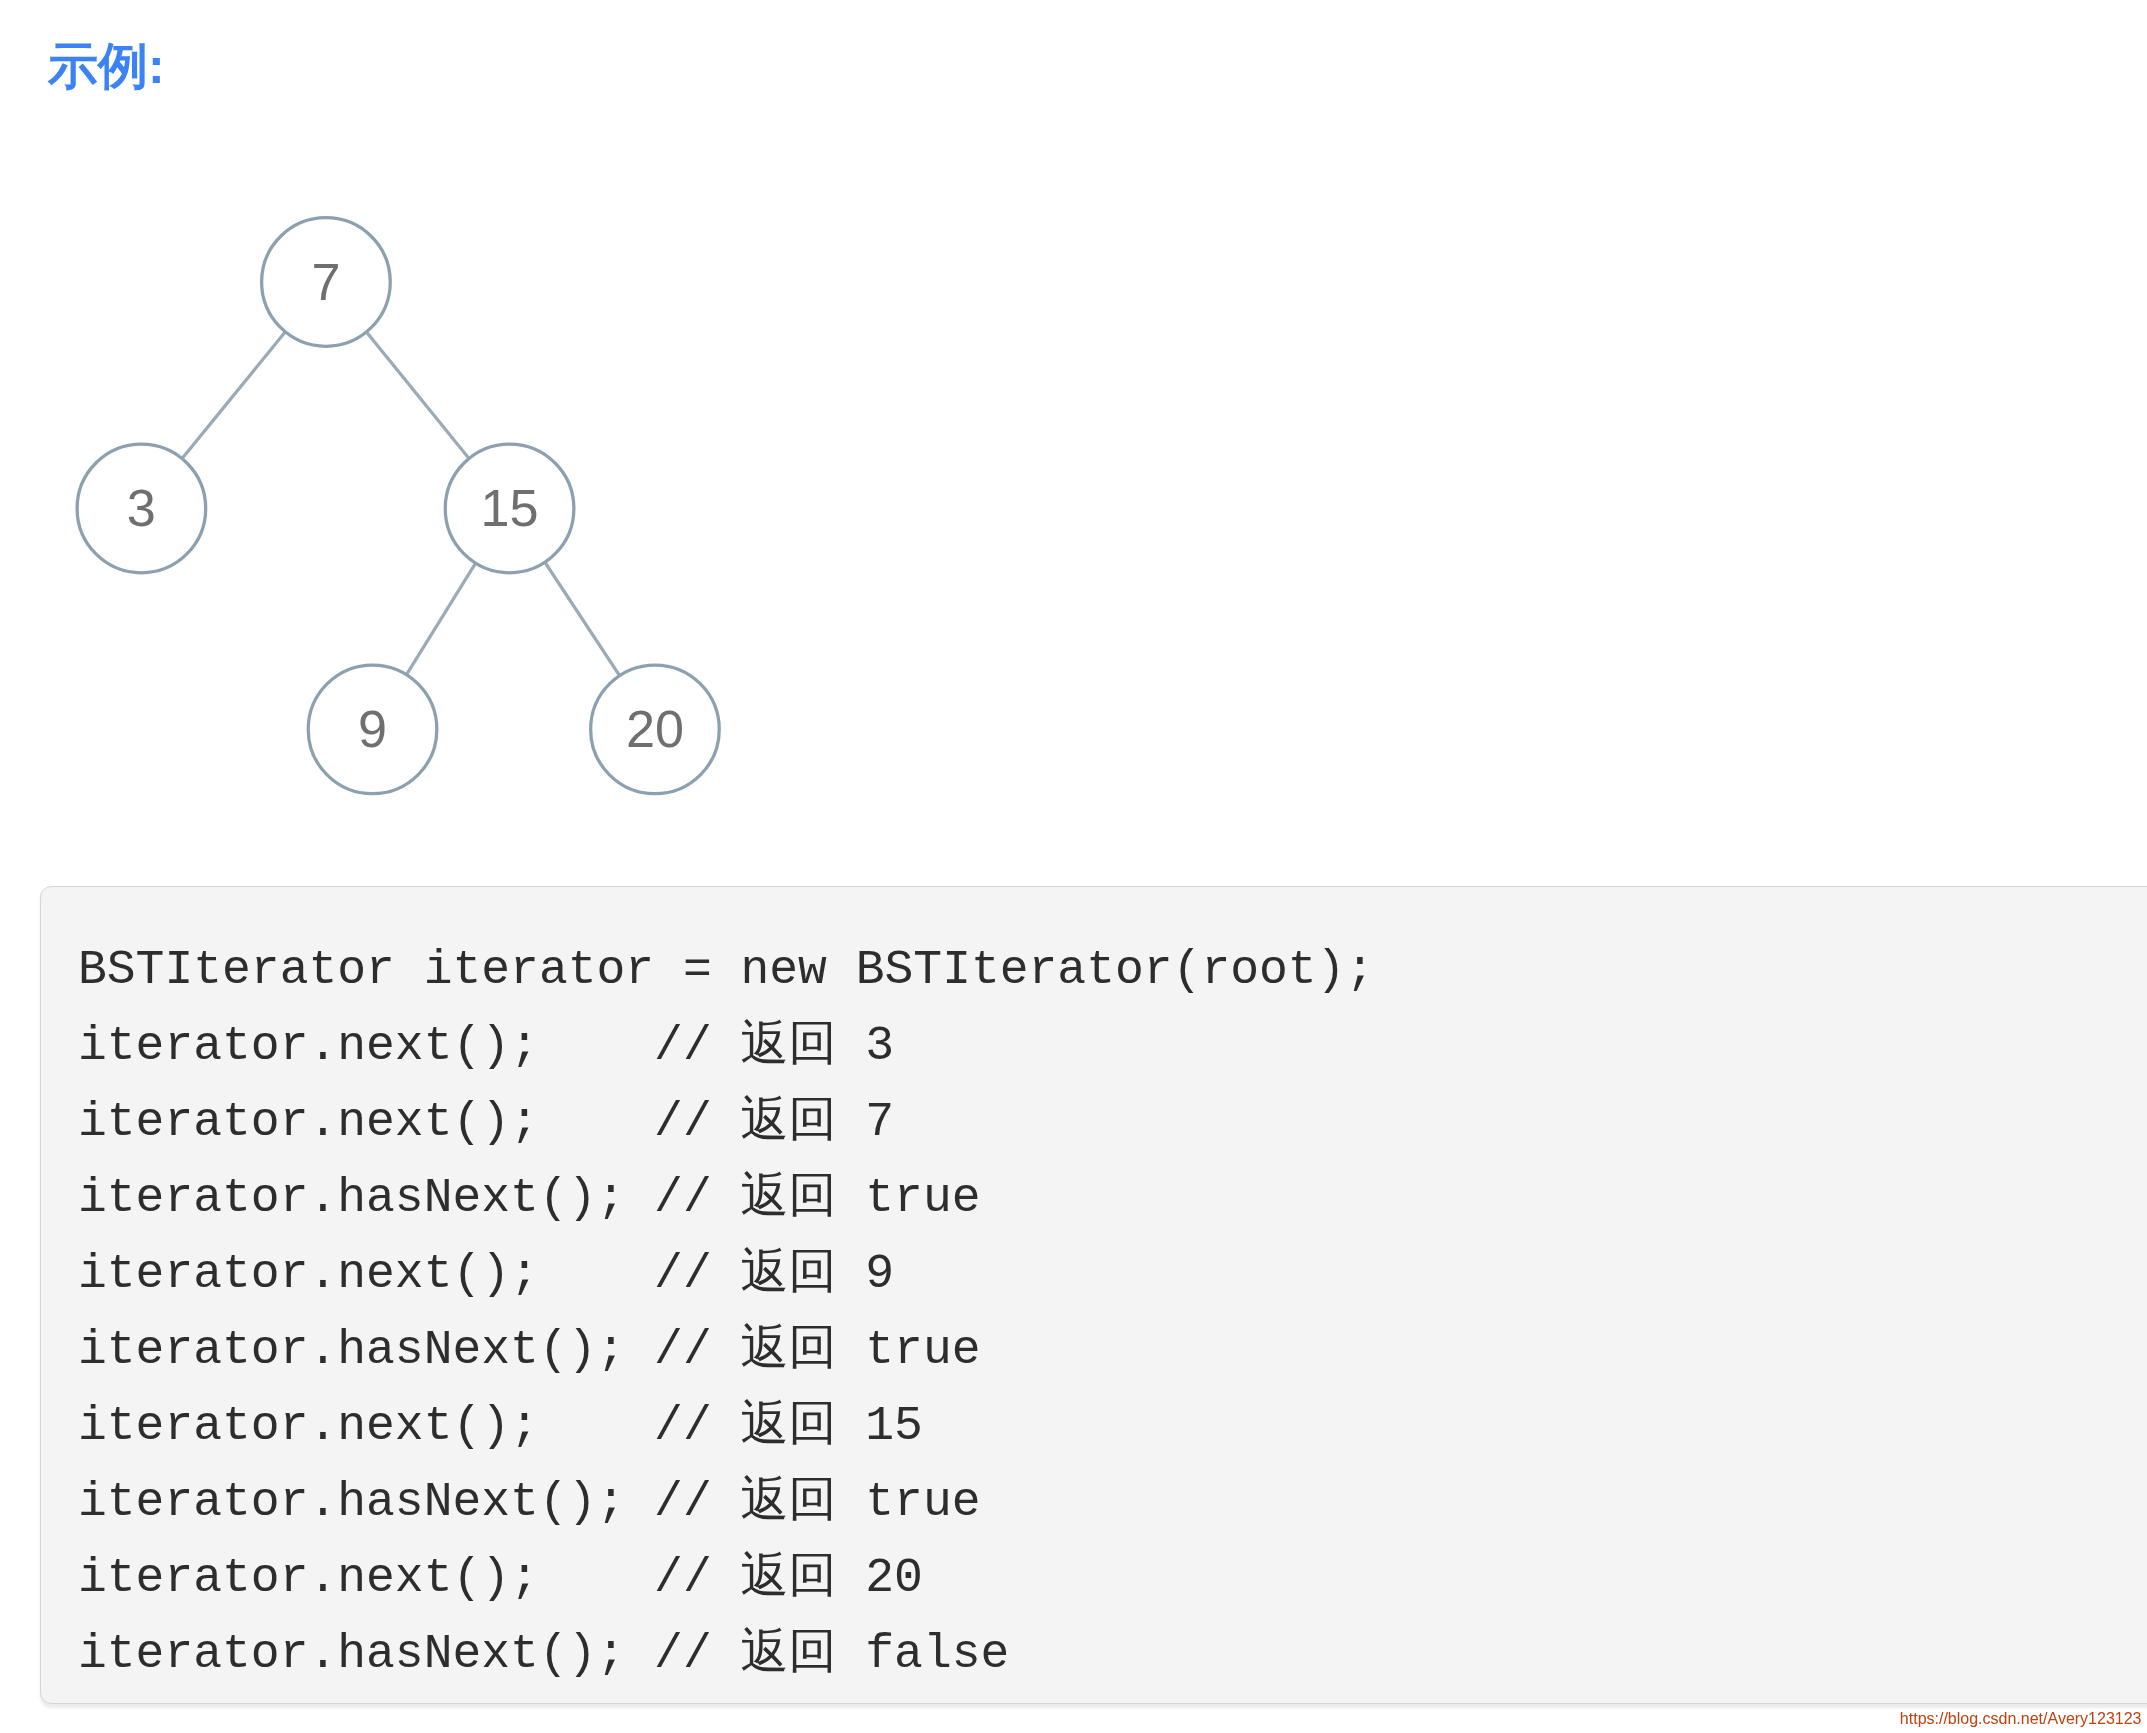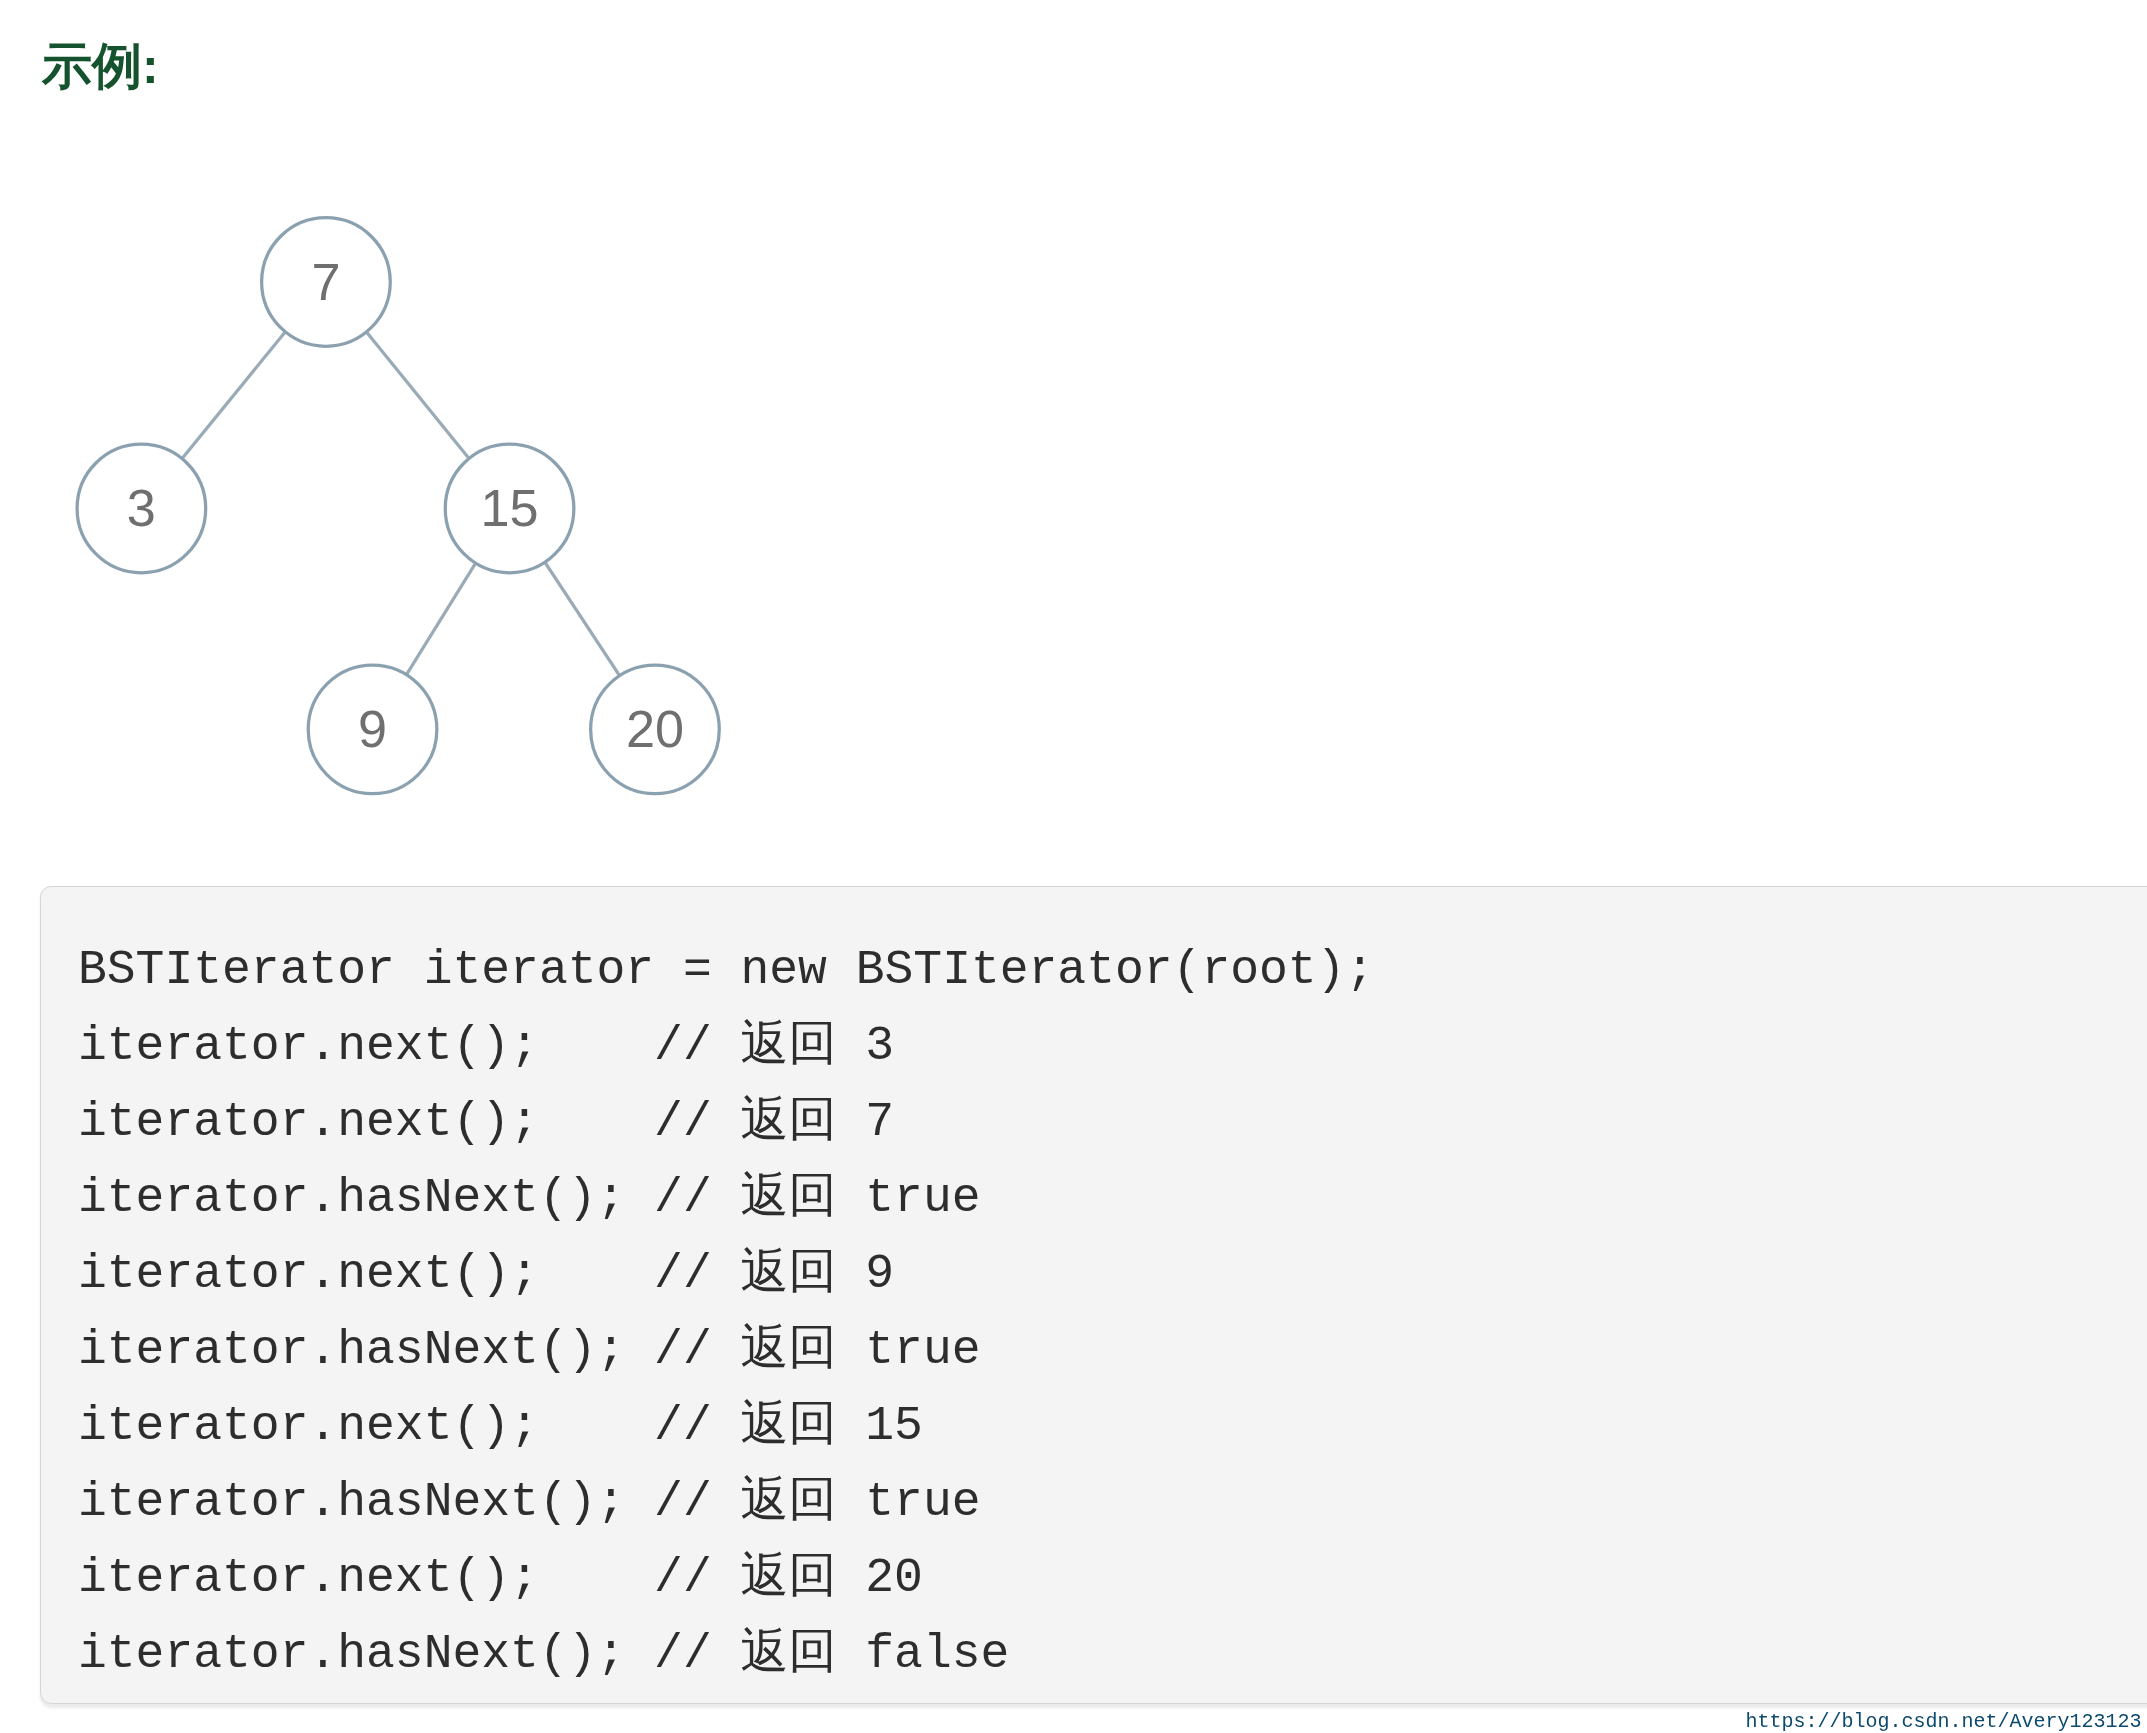--- a/index.html
+++ b/index.html
@@ -9,27 +9,27 @@
   }
   body {
     position: relative;
     width: 2148px;
     height: 1734px;
     overflow: hidden;
     font-family: "Liberation Sans", sans-serif;
   }
   .heading {
     position: absolute;
-    left: 42px;
+    left: 48px;
     top: 41px;
     margin: 0;
     font-size: 50px;
     line-height: 1;
     font-weight: bold;
-    color: #14532d;
+    color: #3b82f6;
     font-family: "Liberation Sans", sans-serif;
   }
   .tree {
     position: absolute;
     left: 37px;
     top: 168px;
   }
   .code {
     position: absolute;
     left: 40px;
@@ -51,23 +51,23 @@
     overflow: hidden;
   }
   .code .code-line {
     height: 76px;
     font-family: Liberation Mono, monospace;
   }
   .watermark {
     position: absolute;
     top: 1710px;
     right: 6.5px;
-    font-size: 20px;
-    color: #0c4a6e;
-    font-family: Liberation Mono, monospace;
+    font-size: 16px;
+    color: #c2410c;
+    font-family: Liberation Sans, sans-serif;
   }
 </style>
 </head>
 <body>
 
 <div>
 
   <h3 class="heading">示例:</h3>
 
   <svg id="tree" class="tree" width="727" height="653" viewBox="0 0 780 700" xmlns="http://www.w3.org/2000/svg">

